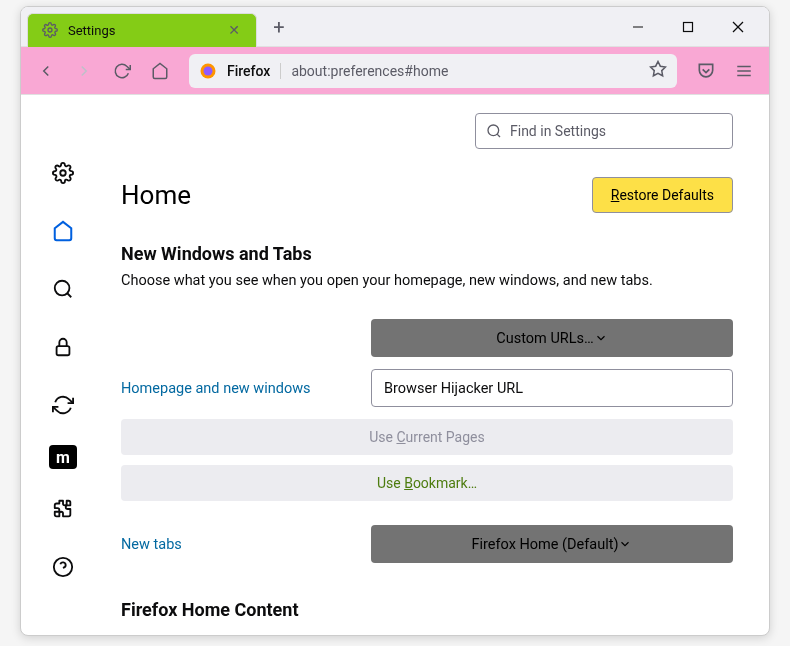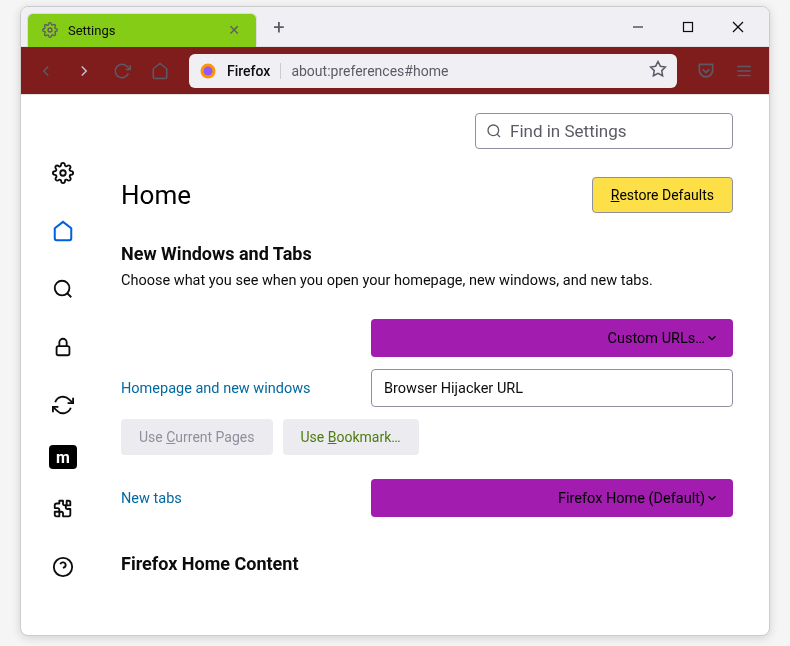--- a/index.html
+++ b/index.html
@@ -14,58 +14,58 @@
     .tab { display: flex; align-items: center; gap: 10px; padding: 0 12px 0 14px; height: 34px; background: #84cc16; border-radius: 6px 6px 0 0; margin-top: 6px; min-width: 230px; font-size: 13px; color: #0c0c0d; border: 1px solid #ddd; border-bottom: none; }
     .tab svg { width: 16px; height: 16px; }
     .tab .label { flex: 1; }
     .tab .close-x { color: #5b5b66; font-size: 14px; padding: 2px 4px; cursor: pointer; }
     .newtab-btn { width: 32px; height: 32px; display: flex; align-items: center; justify-content: center; color: #5b5b66; font-size: 20px; cursor: pointer; margin-left: 6px; }
     .win-controls { margin-left: auto; display: flex; gap: 0; }
     .win-btn { width: 50px; height: 36px; display: flex; align-items: center; justify-content: center; color: #0c0c0d; cursor: pointer; }
     .win-btn svg { width: 12px; height: 12px; }
     
     
-    .toolbar { height: 48px; display: flex; align-items: center; padding: 0 8px; gap: 4px; border-bottom: 1px solid #e0e0e0; background: #7f1d1d; }
+    .toolbar { height: 48px; display: flex; align-items: center; padding: 0 8px; gap: 4px; border-bottom: 1px solid #e0e0e0; background: #f9a8d4; }
     .nav-btn { width: 34px; height: 34px; display: flex; align-items: center; justify-content: center; color: #5b5b66; border-radius: 4px; cursor: pointer; }
     .nav-btn.disabled { color: #bfbfc9; }
     .nav-btn svg { width: 18px; height: 18px; stroke: currentColor; }
     .urlbar { flex: 1; height: 34px; background: #f0f0f4; border-radius: 6px; display: flex; align-items: center; padding: 0 10px; gap: 10px; margin: 0 8px; font-size: 14px; }
     .urlbar .fx-icon { width: 18px; height: 18px; }
     .urlbar .identity { font-weight: 500; color: #0c0c0d; }
     .urlbar .url-text { color: #5b5b66; border-left: 1px solid #ccc; padding-left: 10px; }
     .urlbar .star { margin-left: auto; color: #5b5b66; }
     .tool-icon { width: 34px; height: 34px; display: flex; align-items: center; justify-content: center; color: #5b5b66; cursor: pointer; }
     
     
     .content { flex: 1; display: flex; overflow: hidden; position: relative; }
     .sidebar { width: 84px; display: flex; flex-direction: column; align-items: center; padding-top: 60px; gap: 22px; }
     .side-item { width: 36px; height: 36px; display: flex; align-items: center; justify-content: center; color: #0c0c0d; border-radius: 6px; cursor: pointer; }
     .side-item.active { color: #0060df; }
     .side-item svg { width: 22px; height: 22px; }
     .side-item.m-icon { background: #000; color: #fff; border-radius: 4px; width: 28px; height: 24px; font-weight: 700; font-size: 16px; }
     
     .main { flex: 1; padding: 18px 36px 0 16px; overflow-y: auto; position: relative; }
     .search-row { display: flex; justify-content: flex-end; margin-bottom: 28px; }
-    .search-box { width: 258px; height: 36px; border: 1px solid #8f8f9d; border-radius: 4px; display: flex; align-items: center; padding: 0 10px; gap: 8px; color: #5b5b66; font-size: 17px; }
+    .search-box { width: 258px; height: 36px; border: 1px solid #8f8f9d; border-radius: 4px; display: flex; align-items: center; padding: 0 10px; gap: 8px; color: #5b5b66; font-size: 14px; }
     .search-box svg { width: 16px; height: 16px; }
     
     .title-row { display: flex; align-items: center; justify-content: space-between; margin-bottom: 30px; }
     .page-title { font-size: 26px; font-weight: 400; color: #000000; }
     .restore-btn { height: 36px; padding: 0 18px; background: #fde047; border: 1px solid #8f8f9d; border-radius: 4px; font-size: 14px; cursor: pointer; }
     .restore-btn .underline { text-decoration: underline; }
     
     .section-title { font-size: 18px; font-weight: 700; margin-bottom: 8px; color: #0c0c0d; }
     .section-desc { font-size: 14.5px; color: #0c0c0d; margin-bottom: 30px; }
     
     .form-row { display: flex; align-items: center; gap: 20px; margin-bottom: 12px; }
     .form-label { width: 230px; font-size: 14.5px; color: #0369a1; }
-    .dropdown { flex: 1; height: 38px; background: #a21caf; border-radius: 4px; display: flex; align-items: center; justify-content: flex-end; padding: 0 14px; font-size: 14.5px; cursor: pointer; }
+    .dropdown { flex: 1; height: 38px; background: #737373; border-radius: 4px; display: flex; align-items: center; justify-content: center; padding: 0 14px; font-size: 14.5px; cursor: pointer; }
     .text-input { flex: 1; height: 38px; border: 1px solid #8f8f9d; border-radius: 4px; padding: 0 12px; font-size: 14.5px; color: #0c0c0d; background: #fff; }
     
-    .btn-row { display: flex; gap: 10px; margin-bottom: 24px; }
+    .btn-row { display: flex; justify-content: flex-end; gap: 10px; margin-bottom: 24px; flex-direction: column; }
     .sec-btn { height: 36px; padding: 0 18px; background: #ececf0; border: none; border-radius: 4px; font-size: 14px; cursor: pointer; color: #4d7c0f; }
     .sec-btn.disabled { color: #8f8f9d; }
     .sec-btn .underline { text-decoration: underline; }
     
     .spacer-row { margin-left: 250px; margin-bottom: 12px; }
   </style>
 </head>
 <body>
 
 <div class="watermark">PCrisk.com</div>

